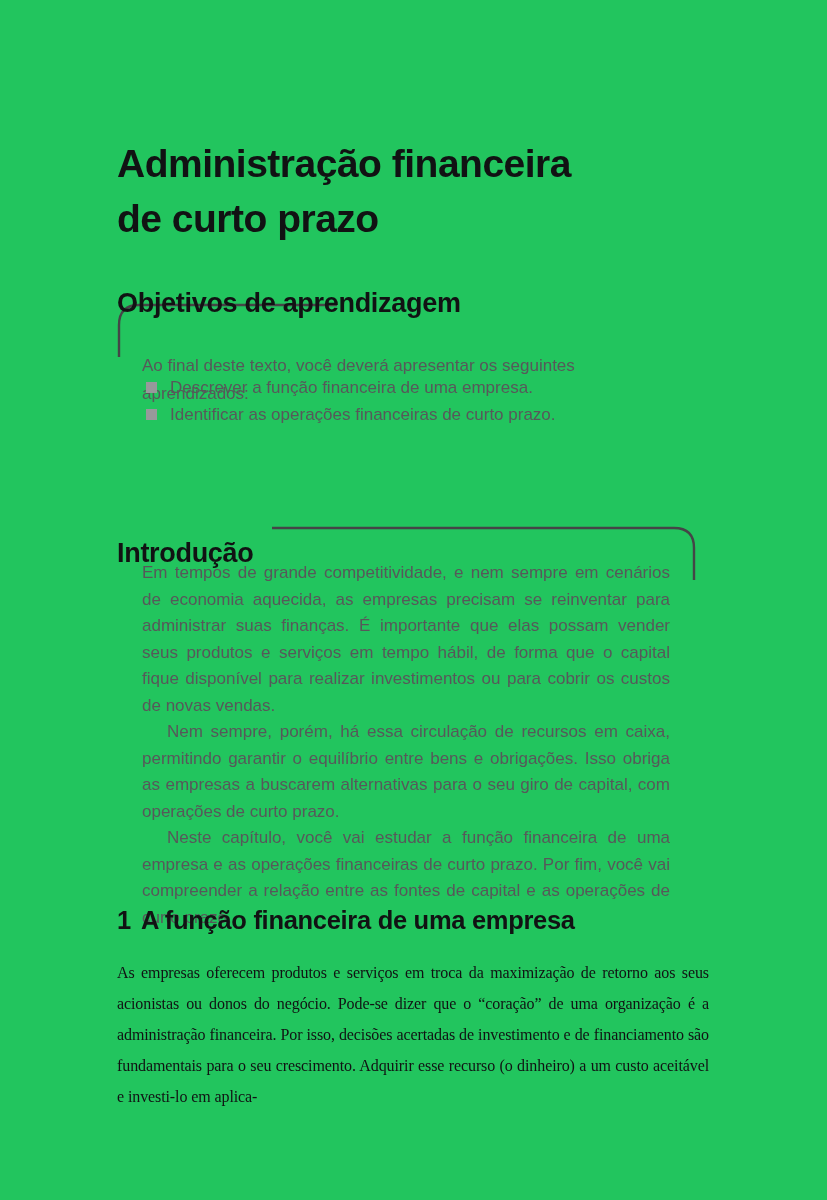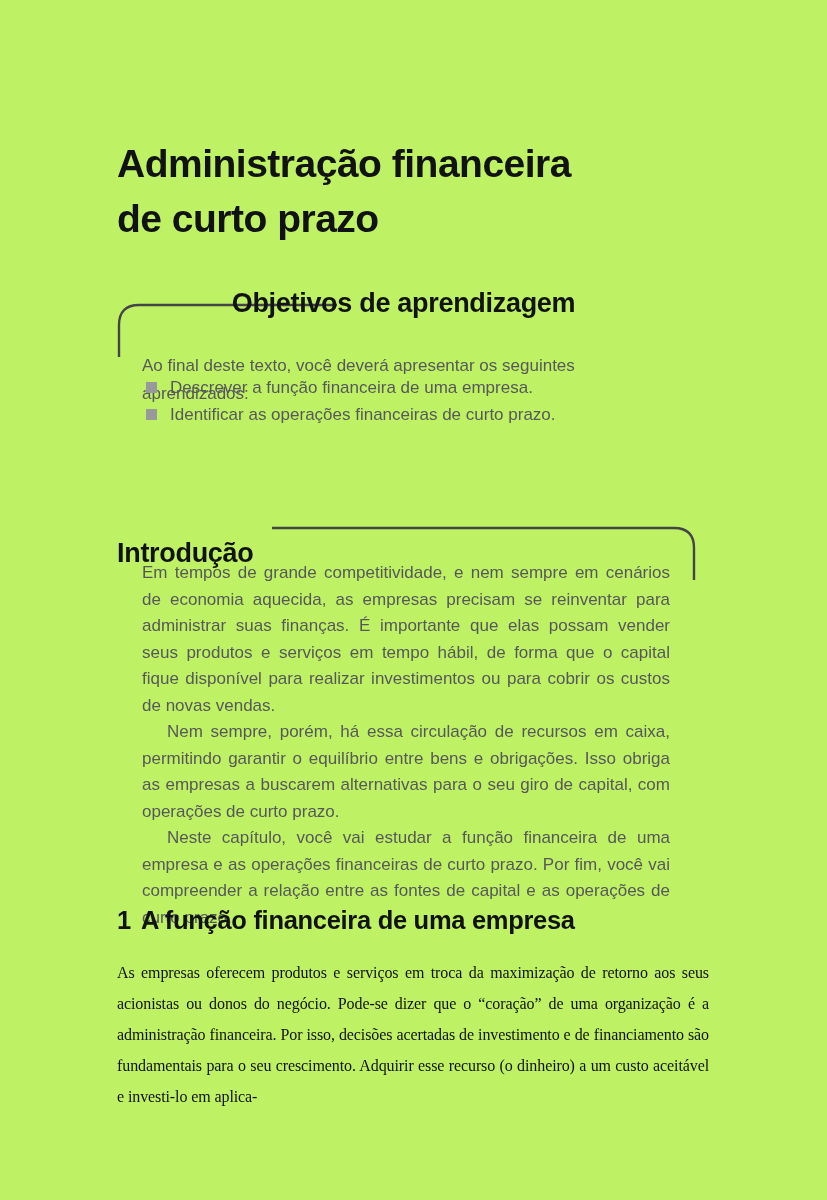--- a/index.html
+++ b/index.html
@@ -1,31 +1,31 @@
 <!DOCTYPE html>
 <html lang="pt"><head>
 <meta charset="utf-8">
 <style>
   html,body{margin:0;padding:0;background:#e8e8e8;}
   .page{
     position:relative;
     width:827px;height:1200px;
     margin:0 auto;
-    background:#bef264;
+    background:#22c55e;
     overflow:hidden;
     font-family:"Liberation Sans", sans-serif;
   }
   .chapter-title{
     position:absolute;left:117px;top:136px;width:640px;
     font-size:39px;line-height:55px;font-weight:700;color:#111213;
     letter-spacing:-0.5px;
   }
   .objectives-heading{
     position:absolute;left:117px;top:288px;width:573px;
-    text-align:center;font-size:27px;font-weight:700;color:#111213;
+    text-align:left;font-size:27px;font-weight:700;color:#111213;
     letter-spacing:-0.3px;
   }
   .objectives-lead{
     position:absolute;left:142px;top:352px;width:540px;
     font-size:17px;line-height:28px;color:#57585a;
   }
   .objectives-list{
     position:absolute;left:142px;top:370px;width:545px;
     margin:4px;padding:0;list-style:none;
   }

